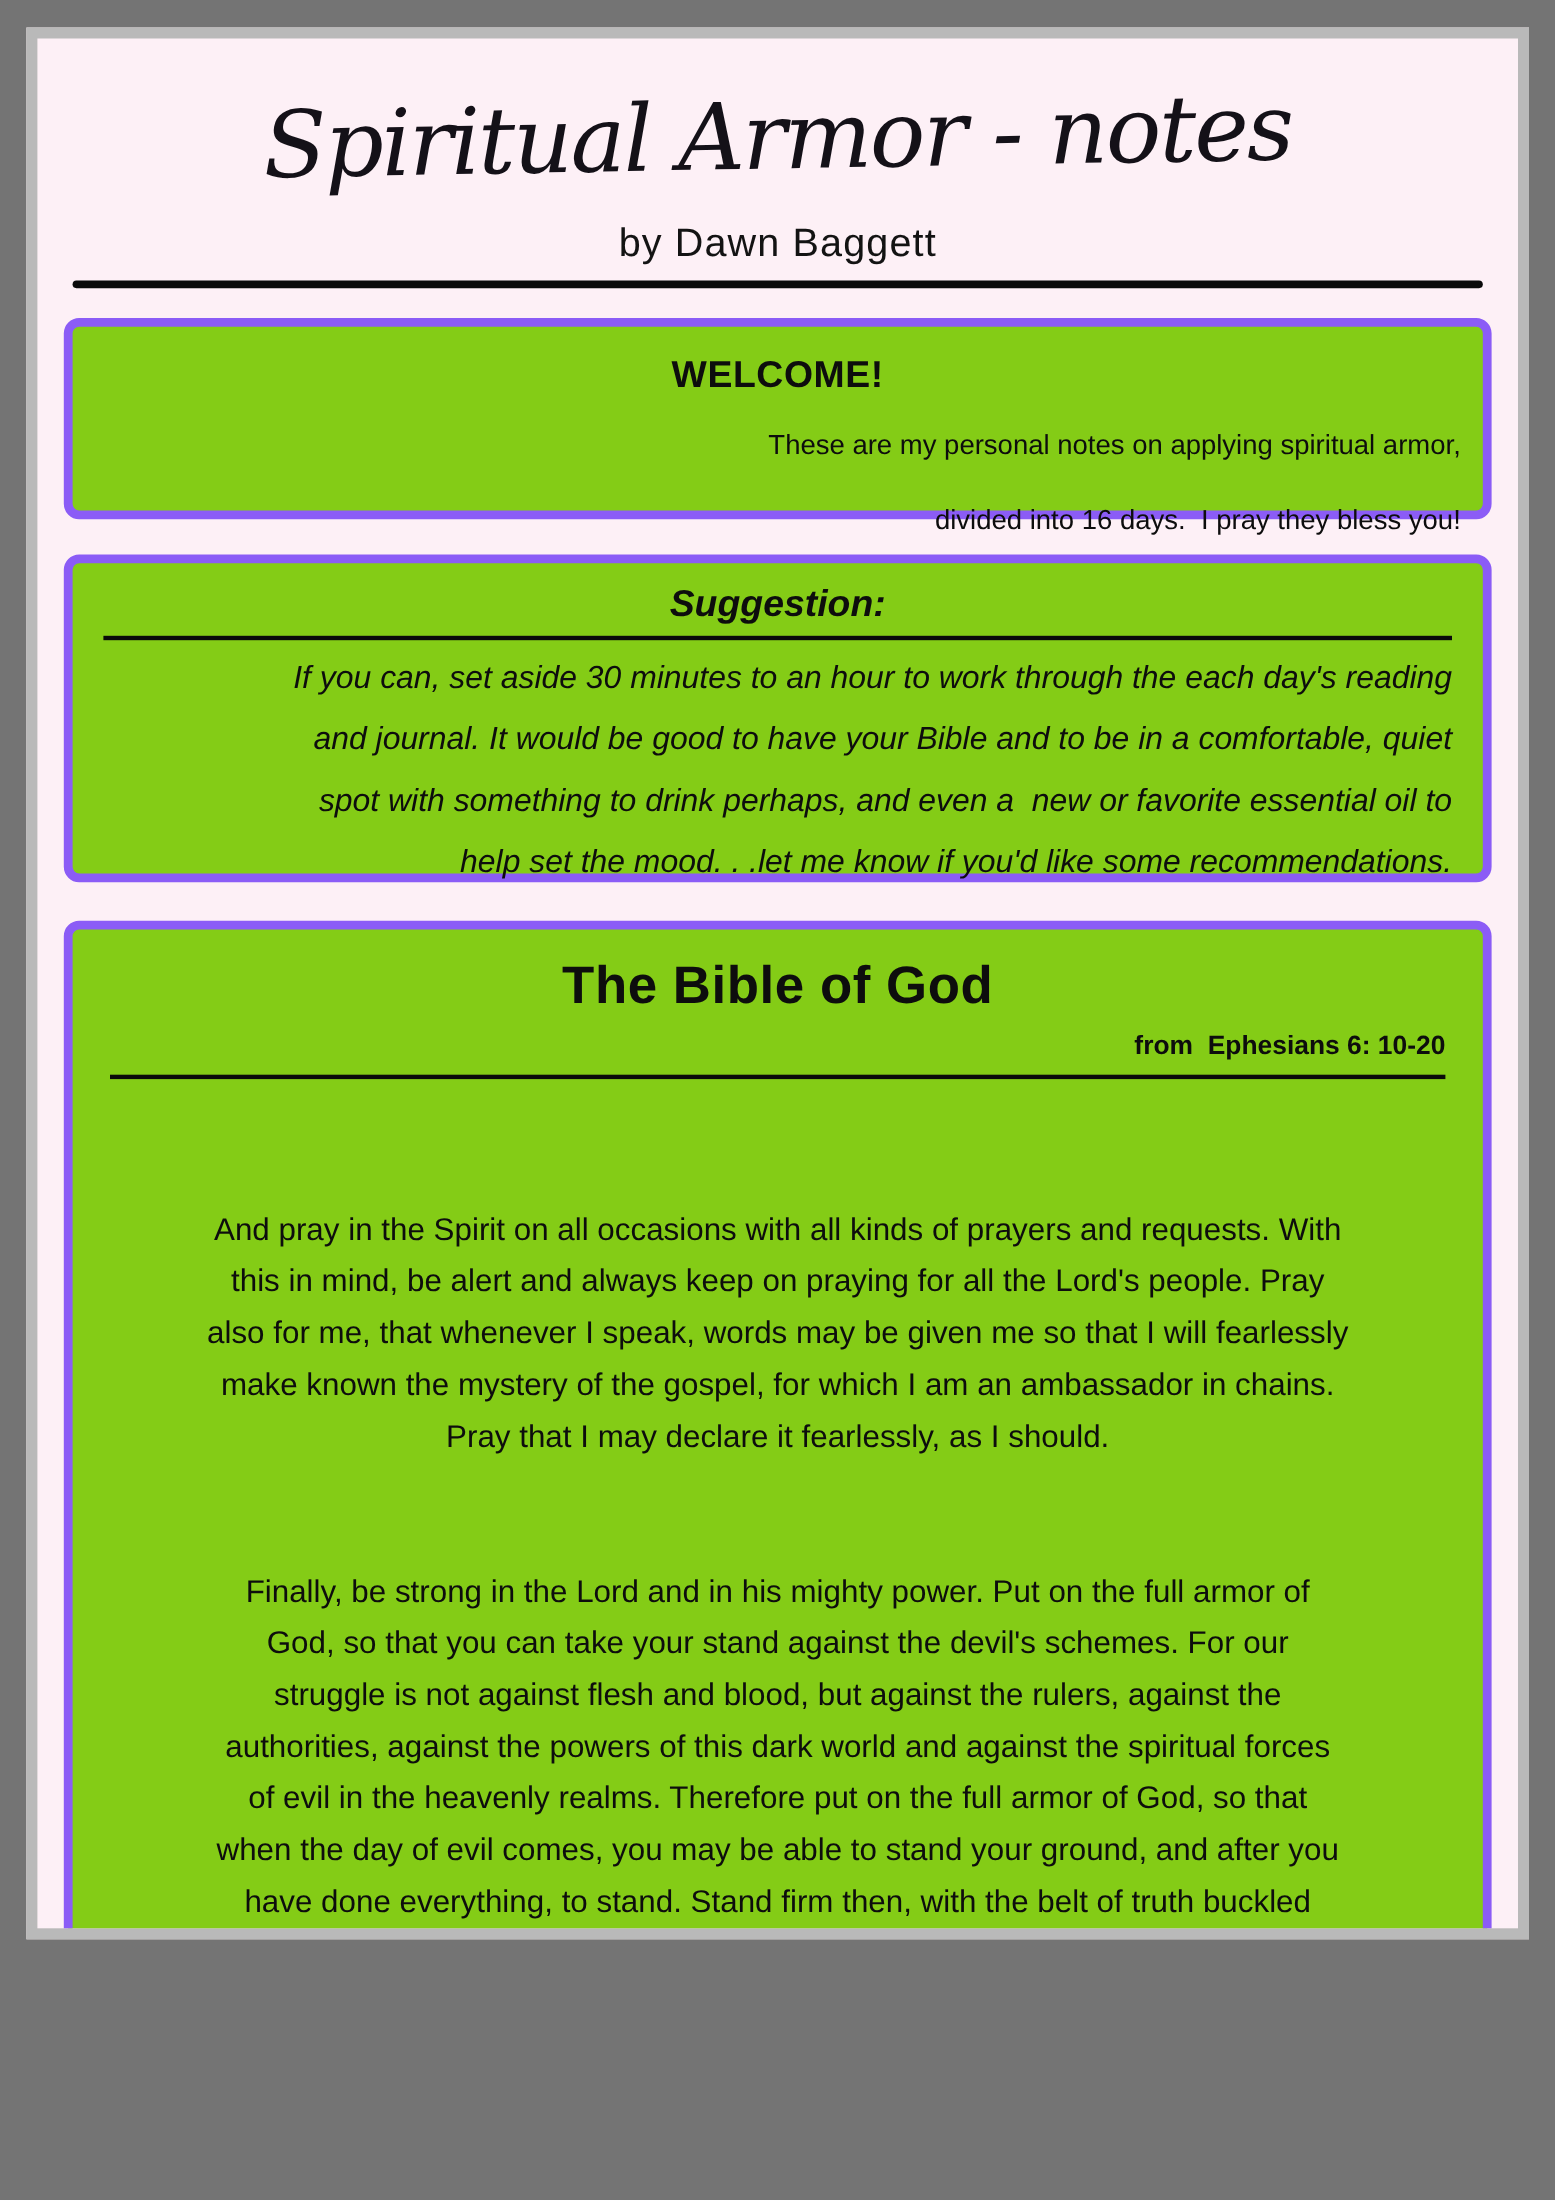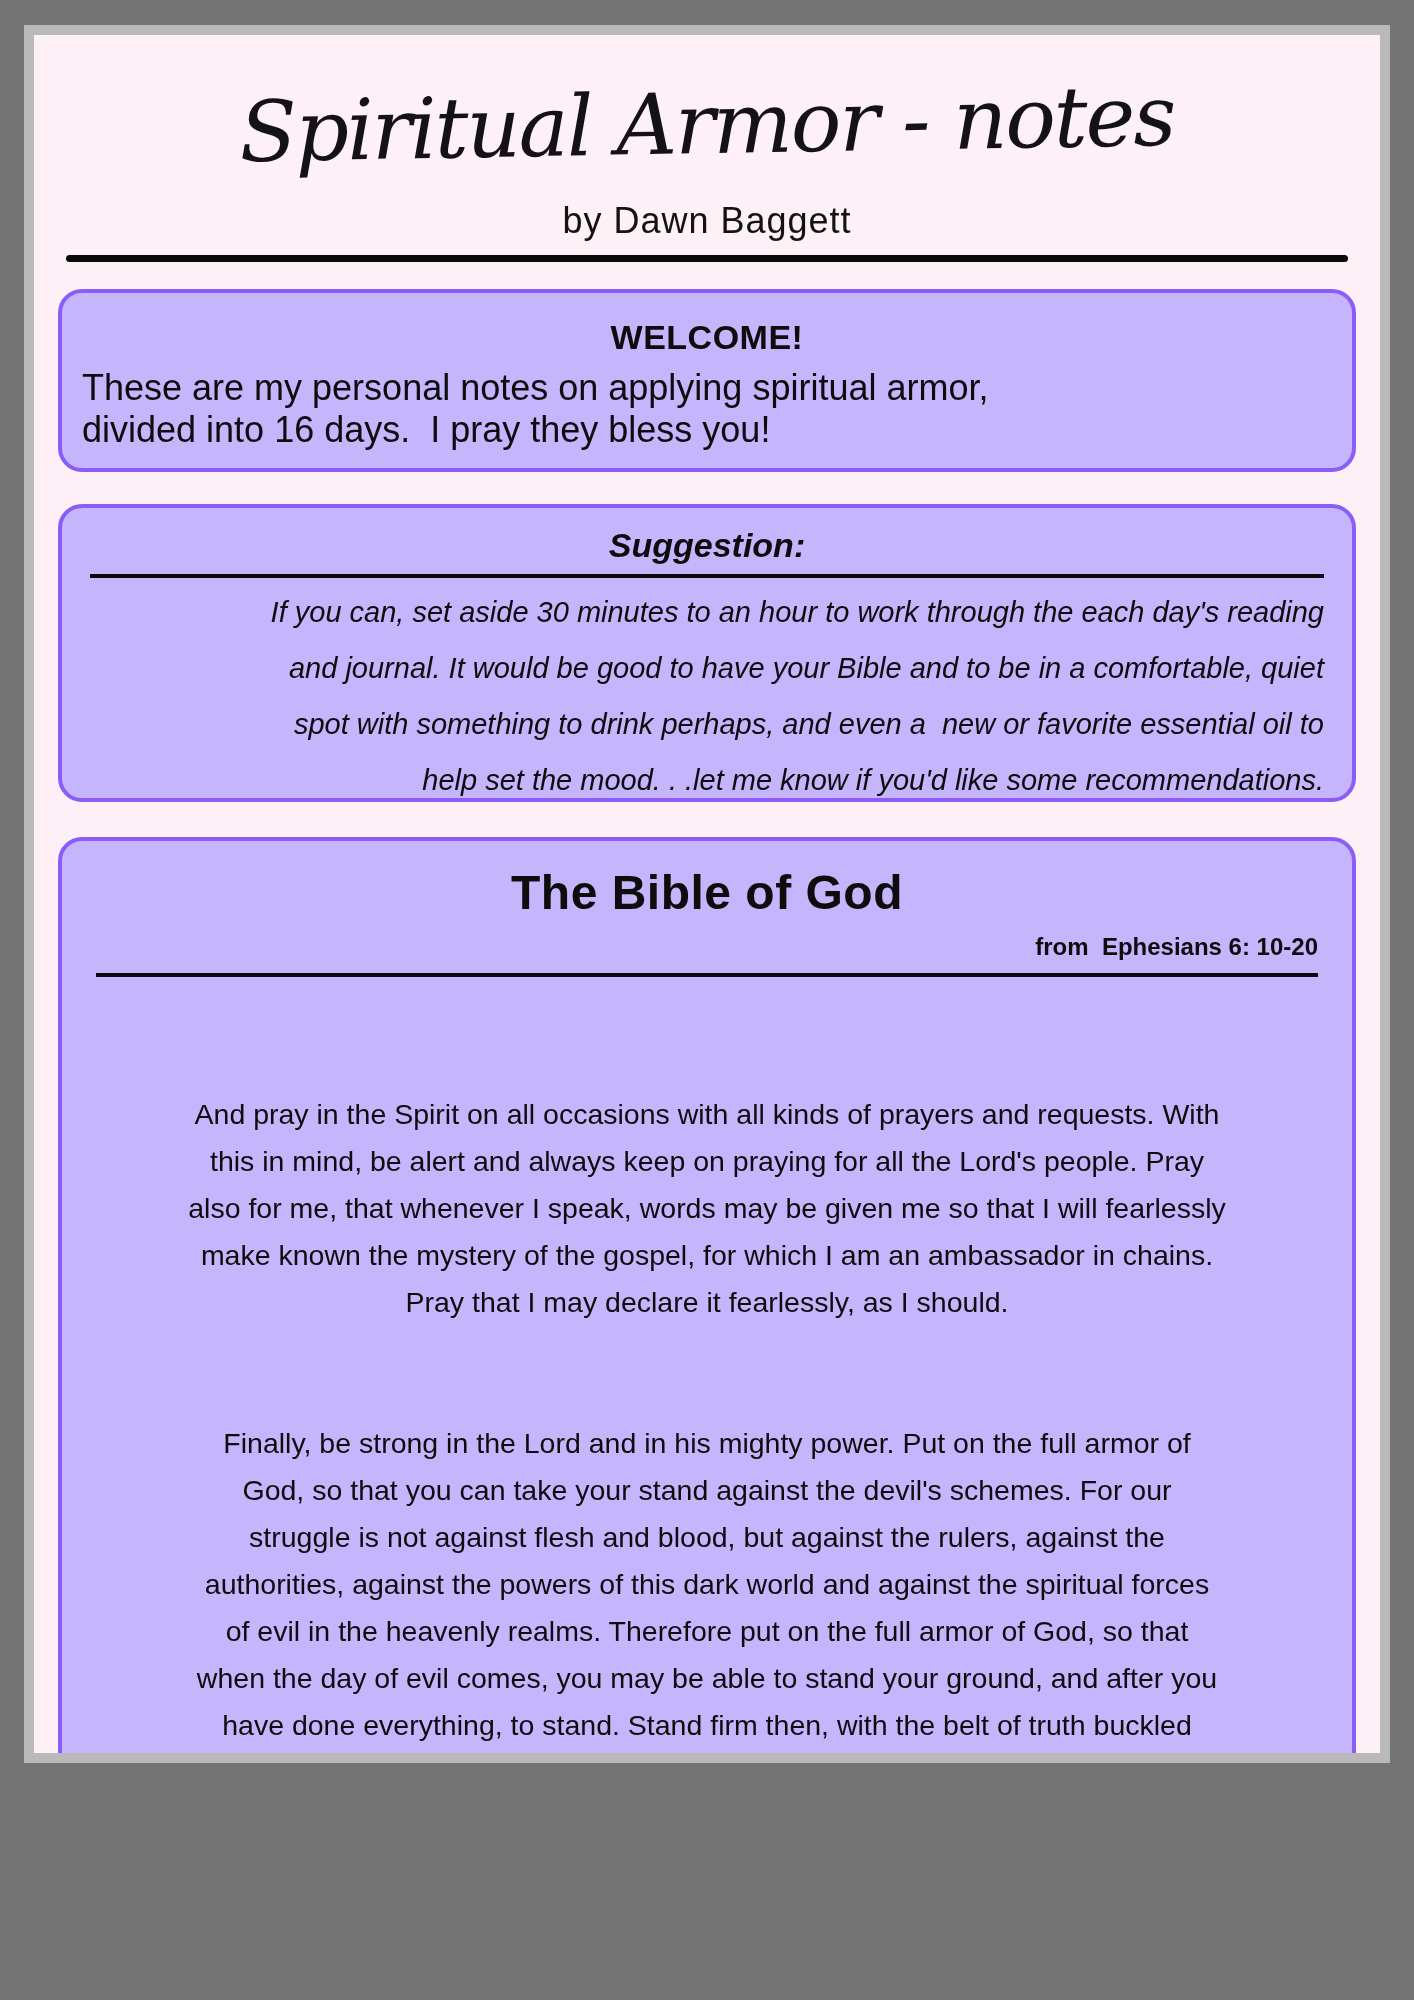--- a/index.html
+++ b/index.html
@@ -39,37 +39,37 @@
   }
   .title-rule {
     height: 7px;
     background: #0a0a0a;
     margin: 12px 32px 0 32px;
     border-radius: 4px;
   }
   .box {
     box-sizing: border-box;
     margin: 0 24px;
-    background: #c4b5fd;
-    border: 4px solid #8b5cf6;
-    border-radius: 24px;
+    background: #84cc16;
+    border: 8px solid #8b5cf6;
+    border-radius: 14px;
   }
   .welcome-box { margin-top: 27px; height: 183px; padding: 24px 20px 0 20px; }
   .welcome-heading {
     text-align: center;
     font-weight: bold;
     font-size: 34px;
     line-height: 40px;
     letter-spacing: 0.5px;
   }
   .welcome-lines {
     margin-top: 10px;
-    text-align: left;
-    font-size: 36px;
-    line-height: 42px;
+    text-align: right;
+    font-size: 25px;
+    line-height: 68px;
     white-space: pre-wrap;
   }
   .suggestion-box { margin-top: 32px; height: 298px; padding: 16px 28px 0 28px; }
   .suggestion-heading {
     text-align: center;
     font-weight: bold;
     font-style: italic;
     font-size: 34px;
     line-height: 42px;
   }

